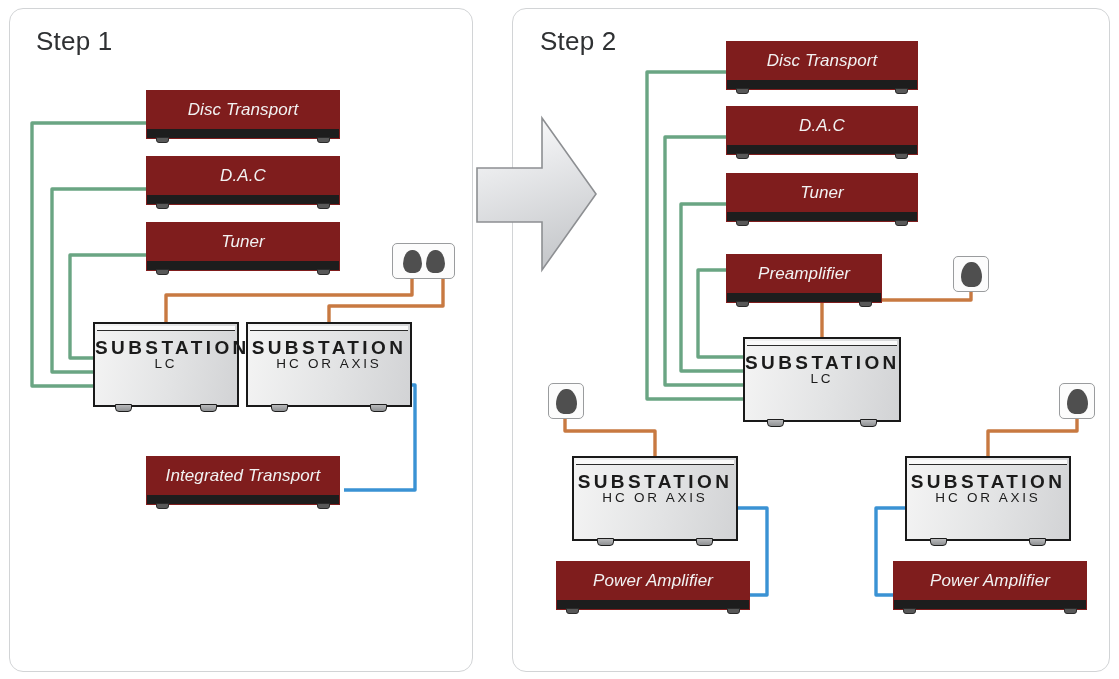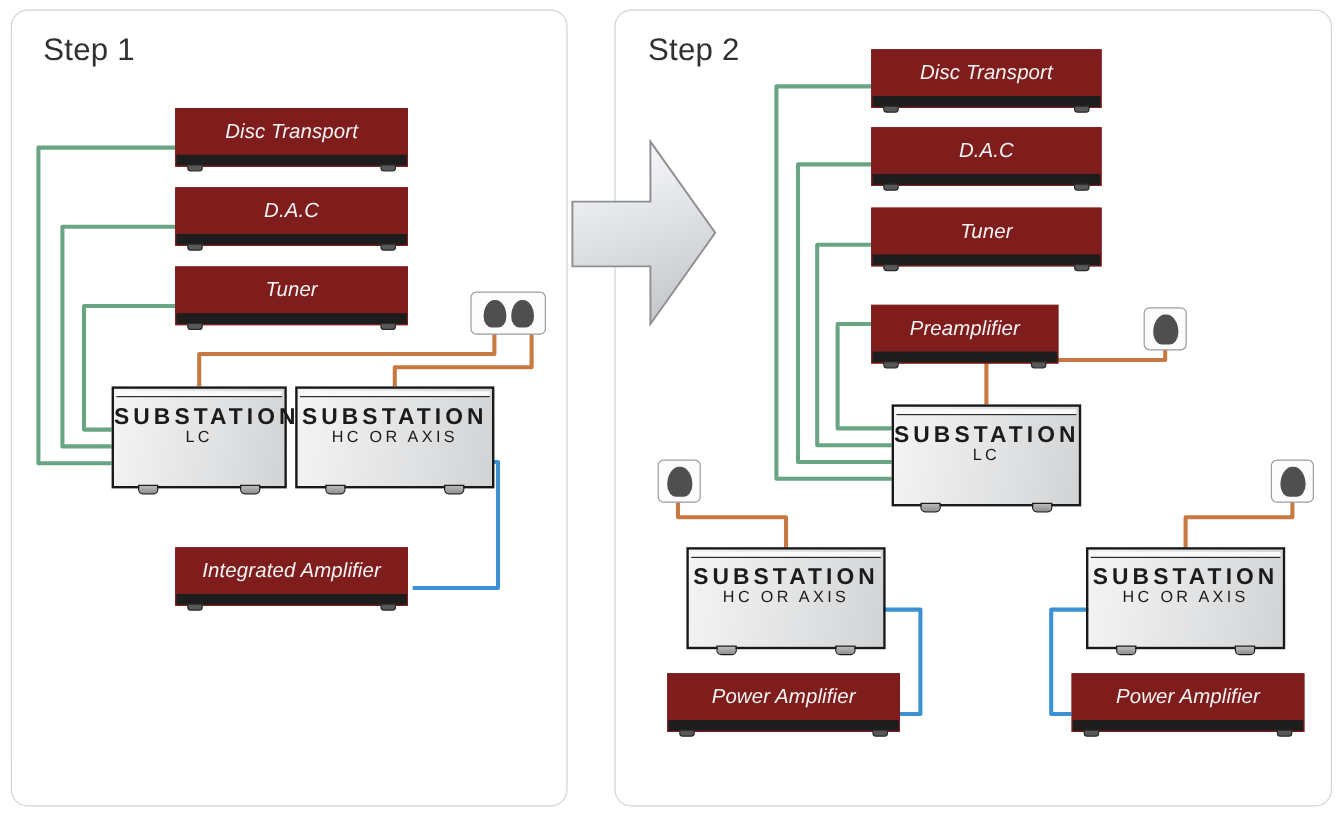--- a/index.html
+++ b/index.html
@@ -249,21 +249,21 @@
 
   <div class="substation" style="left:246px; top:322px; width:166px; height:85px;">
     <div class="top-strip"></div>
     <div class="ss-brand">SUBSTATION</div>
     <div class="ss-model">HC OR AXIS</div>
     <div class="foot l"></div>
     <div class="foot r"></div>
   </div>
 
   <div class="device" style="left:146px; top:456px; width:194px; height:49px;">
-    <div class="dev-label">Integrated Amplifier</div>
+    <div class="dev-label">Integrated Transport</div>
     <div class="dev-base"></div>
     <div class="foot l"></div>
     <div class="foot r"></div>
   </div>
 
   <div class="outlet" style="left:392px; top:243px; width:63px; height:36px;">
     <div class="plug"></div>
     <div class="plug"></div>
   </div>
 

